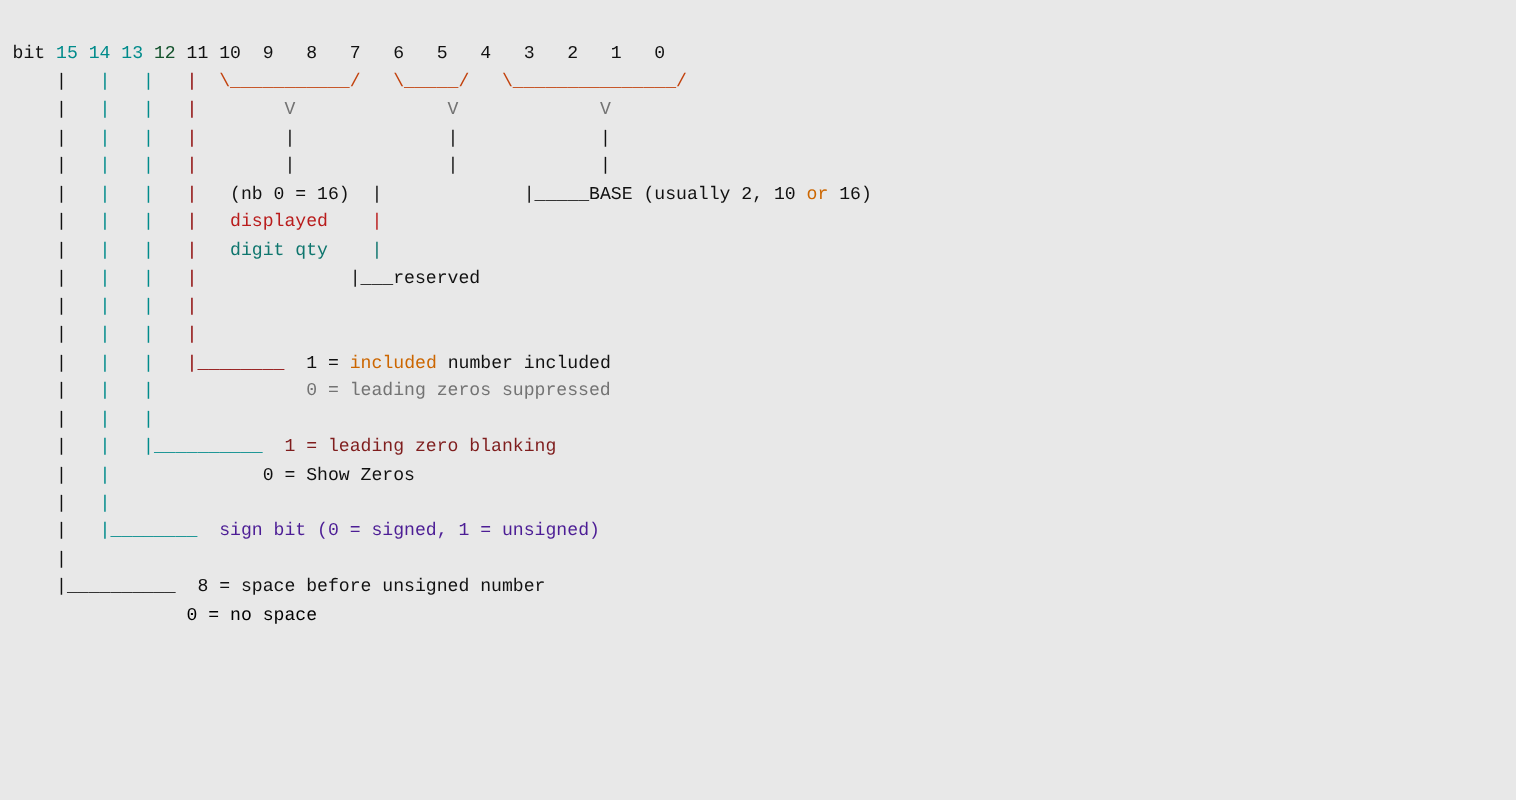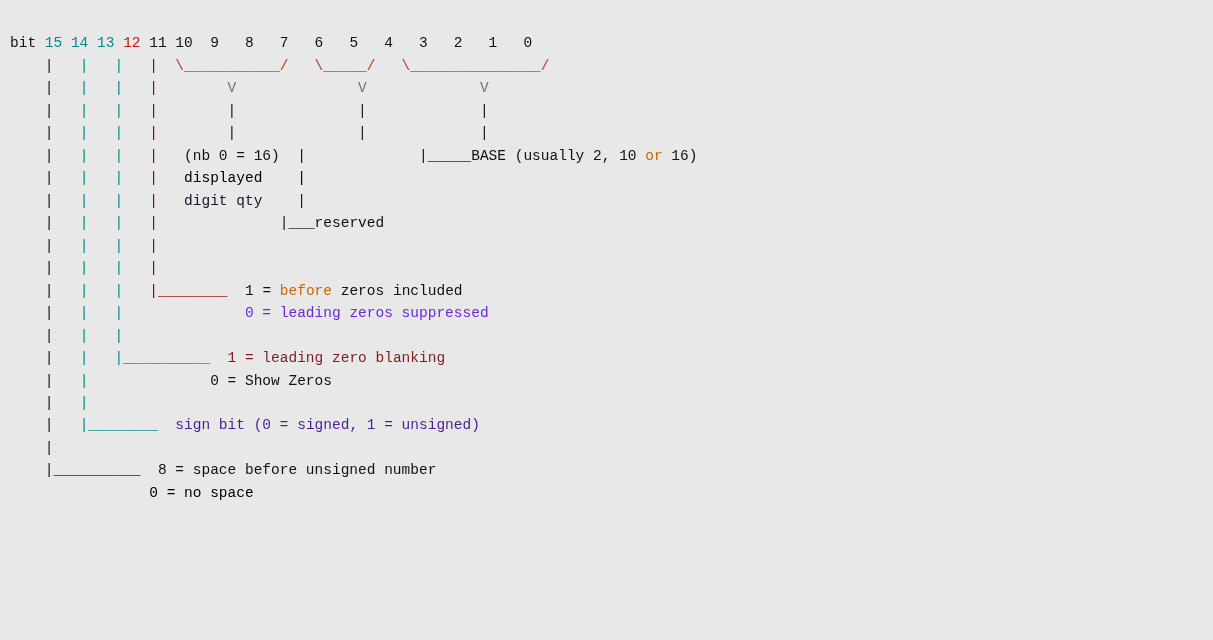--- a/index.html
+++ b/index.html
@@ -19,33 +19,33 @@
       white-space: pre;
       line-height: 1.55;
       color: #000;
       font-size: 14.5px;
     }
   </style>
 </head>
 <body>
 
 <div class="diagram">
-<span><span style="color:#111">bit </span><span style="color:#008B8B">15 14 13</span> <span style="color:#b91c1c">12</span> <span style="color:#111">11 10  9   8   7   6   5   4   3   2   1   0</span></span>
+<span><span style="color:#111">bit </span><span style="color:#008B8B">15 14 13</span> <span style="color:#14532d">12</span> <span style="color:#111">11 10  9   8   7   6   5   4   3   2   1   0</span></span>
 <span><span style="color:#111">    |   </span><span style="color:#008B8B">|   |</span><span style="color:#111">   </span><span style="color:#8B0000">|</span><span style="color:#c2410c">  \___________/   \_____/   \_______________/</span></span>
 <span><span style="color:#111">    |   </span><span style="color:#008B8B">|   |</span><span style="color:#111">   </span><span style="color:#8B0000">|</span><span style="color:#737373">        V              V             V</span></span>
 <span><span style="color:#111">    |   </span><span style="color:#008B8B">|   |</span><span style="color:#111">   </span><span style="color:#8B0000">|</span><span style="color:#111">        |              |             |</span></span>
 <span><span style="color:#111">    |   </span><span style="color:#008B8B">|   |</span><span style="color:#111">   </span><span style="color:#8B0000">|</span><span style="color:#111">        |              |             |</span></span>
 <span><span style="color:#111">    |   </span><span style="color:#008B8B">|   |</span><span style="color:#111">   </span><span style="color:#8B0000">|</span><span style="color:#111">   (nb 0 = 16)  |             |_____BASE (usually 2, 10 </span><span style="color:#cc6600">or</span><span style="color:#111"> 16)</span></span>
-<span><span style="color:#111">    |   </span><span style="color:#008B8B">|   |</span><span style="color:#111">   </span><span style="color:#8B0000">|</span><span style="color:#000000">   displayed    |</span></span>
-<span><span style="color:#111">    |   </span><span style="color:#008B8B">|   |</span><span style="color:#111">   </span><span style="color:#8B0000">|</span><span style="color:#0f172a">   digit qty    |</span></span>
+<span><span style="color:#111">    |   </span><span style="color:#008B8B">|   |</span><span style="color:#111">   </span><span style="color:#8B0000">|</span><span style="color:#b91c1c">   displayed    |</span></span>
+<span><span style="color:#111">    |   </span><span style="color:#008B8B">|   |</span><span style="color:#111">   </span><span style="color:#8B0000">|</span><span style="color:#0f766e">   digit qty    |</span></span>
 <span><span style="color:#111">    |   </span><span style="color:#008B8B">|   |</span><span style="color:#111">   </span><span style="color:#8B0000">|</span><span style="color:#111">              |___reserved</span></span>
 <span><span style="color:#111">    |   </span><span style="color:#008B8B">|   |</span><span style="color:#111">   </span><span style="color:#8B0000">|</span></span>
 <span><span style="color:#111">    |   </span><span style="color:#008B8B">|   |</span><span style="color:#111">   </span><span style="color:#8B0000">|</span></span>
-<span><span style="color:#111">    |   </span><span style="color:#008B8B">|   |</span><span style="color:#111">   </span><span style="color:#8B0000">|________</span><span style="color:#111">  1 = </span><span style="color:#cc6600">before</span><span style="color:#111"> zeros included</span></span>
-<span><span style="color:#111">    |   </span><span style="color:#008B8B">|   |</span><span style="color:#6d28d9">              0 = leading zeros suppressed</span></span>
+<span><span style="color:#111">    |   </span><span style="color:#008B8B">|   |</span><span style="color:#111">   </span><span style="color:#8B0000">|________</span><span style="color:#111">  1 = </span><span style="color:#cc6600">included</span><span style="color:#111"> number included</span></span>
+<span><span style="color:#111">    |   </span><span style="color:#008B8B">|   |</span><span style="color:#737373">              0 = leading zeros suppressed</span></span>
 <span><span style="color:#111">    |   </span><span style="color:#008B8B">|   |</span></span>
 <span><span style="color:#111">    |   </span><span style="color:#008B8B">|   |__________</span><span style="color:#7f1d1d">  1 = leading zero blanking</span></span>
 <span><span style="color:#111">    |   </span><span style="color:#008B8B">|</span><span style="color:#111">              0 = Show Zeros</span></span>
 <span><span style="color:#111">    |   </span><span style="color:#008B8B">|</span></span>
 <span><span style="color:#111">    |   </span><span style="color:#008B8B">|________</span><span style="color:#4c1d95">  sign bit (0 = signed, 1 = unsigned)</span></span>
 <span><span style="color:#111">    |</span></span>
 <span><span style="color:#111">    |__________  8 = space before unsigned number</span></span>
 <span><span style="color:#000000">                0 = no space</span></span>
 </div>
 

